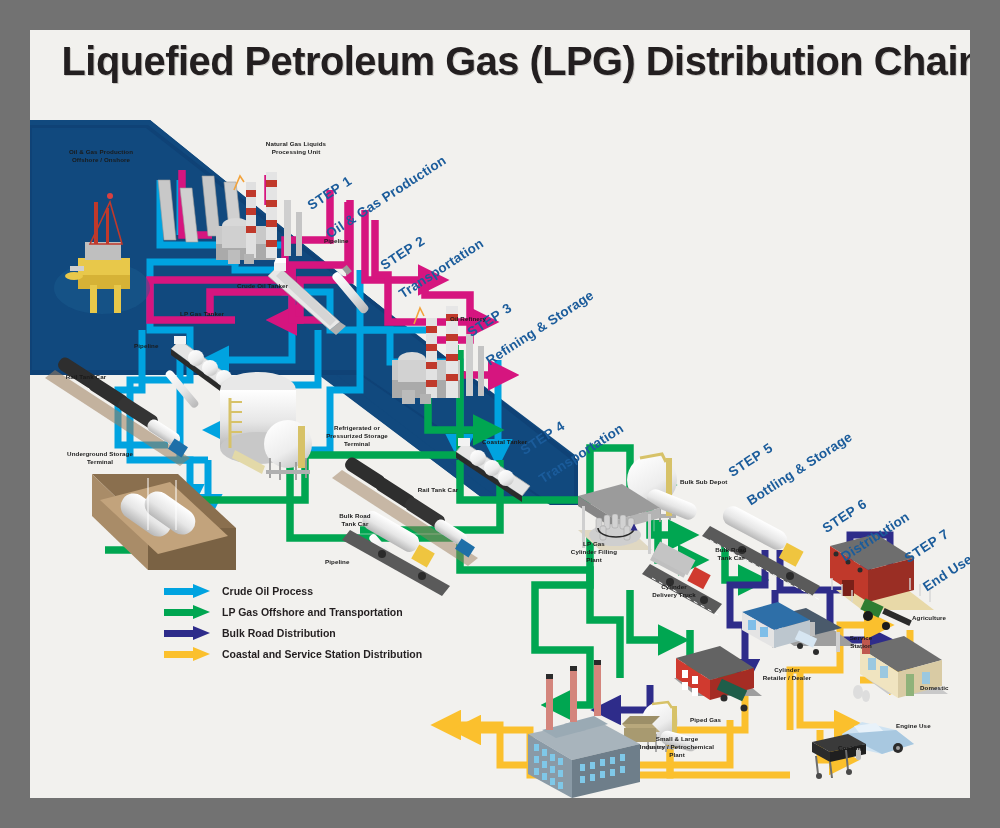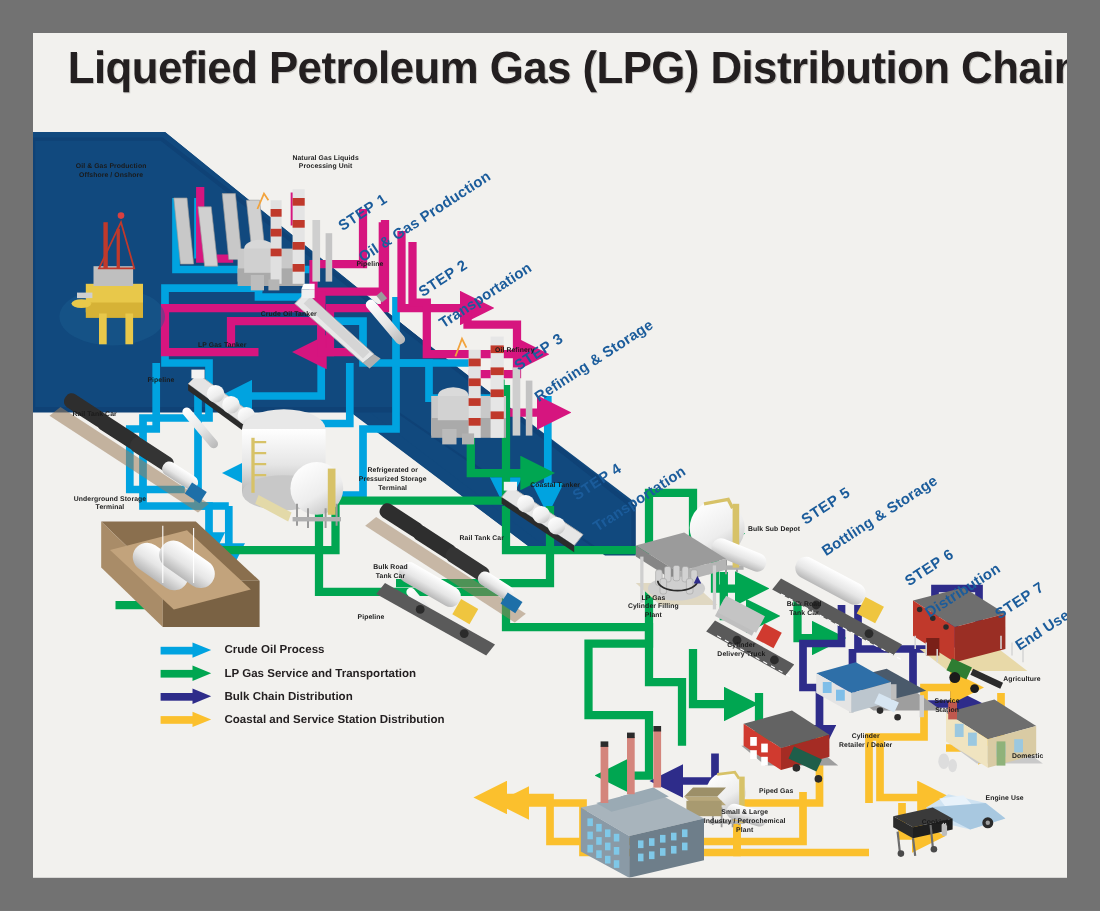--- a/index.html
+++ b/index.html
@@ -52,21 +52,21 @@
     position: absolute;
     color: #1B5C9B;
     font-weight: bold;
     line-height: 1.15;
     white-space: pre-line;
     transform-origin: left top;
   }
   .step .n { font-size: 13.5px; letter-spacing: 0.6px; display:block; }
   .step .t { font-size: 13.5px; letter-spacing: 0.2px; display:block; }
   
-  #legend { position: absolute; left: 116px; top: 550px; }
+  #legend { position: absolute; left: 134px; top: 550px; }
   .leg-row { display: flex; align-items: center; height: 21px; margin-bottom: 0px; }
   .leg-arrow { width: 46px; height: 14px; position: relative; margin-right: 12px; flex: 0 0 46px; }
   .leg-arrow .shaft { position: absolute; left: 0; top: 4px; width: 30px; height: 7px; }
   .leg-arrow .head {
     position: absolute; right: 0; top: 0;
     width: 0; height: 0;
     border-top: 7.5px solid transparent;
     border-bottom: 7.5px solid transparent;
     border-left-width: 17px; border-left-style: solid;
   }
@@ -601,28 +601,28 @@
         <span class="shaft" style="background:#00A3E0"></span>
         <span class="head" style="border-left-color:#00A3E0"></span>
       </span>
       <span class="leg-label">Crude Oil Process</span>
     </div>
     <div class="leg-row">
       <span class="leg-arrow">
         <span class="shaft" style="background:#00A651"></span>
         <span class="head" style="border-left-color:#00A651"></span>
       </span>
-      <span class="leg-label">LP Gas Service and Transportation</span>
+      <span class="leg-label">LP Gas Offshore and Transportation</span>
     </div>
     <div class="leg-row">
       <span class="leg-arrow">
         <span class="shaft" style="background:#2E2C8A"></span>
         <span class="head" style="border-left-color:#2E2C8A"></span>
       </span>
-      <span class="leg-label">Bulk Chain Distribution</span>
+      <span class="leg-label">Bulk Road Distribution</span>
     </div>
     <div class="leg-row">
       <span class="leg-arrow">
         <span class="shaft" style="background:#FBC02D"></span>
         <span class="head" style="border-left-color:#FBC02D"></span>
       </span>
       <span class="leg-label">Coastal and Service Station Distribution</span>
     </div>
   </div>
 

